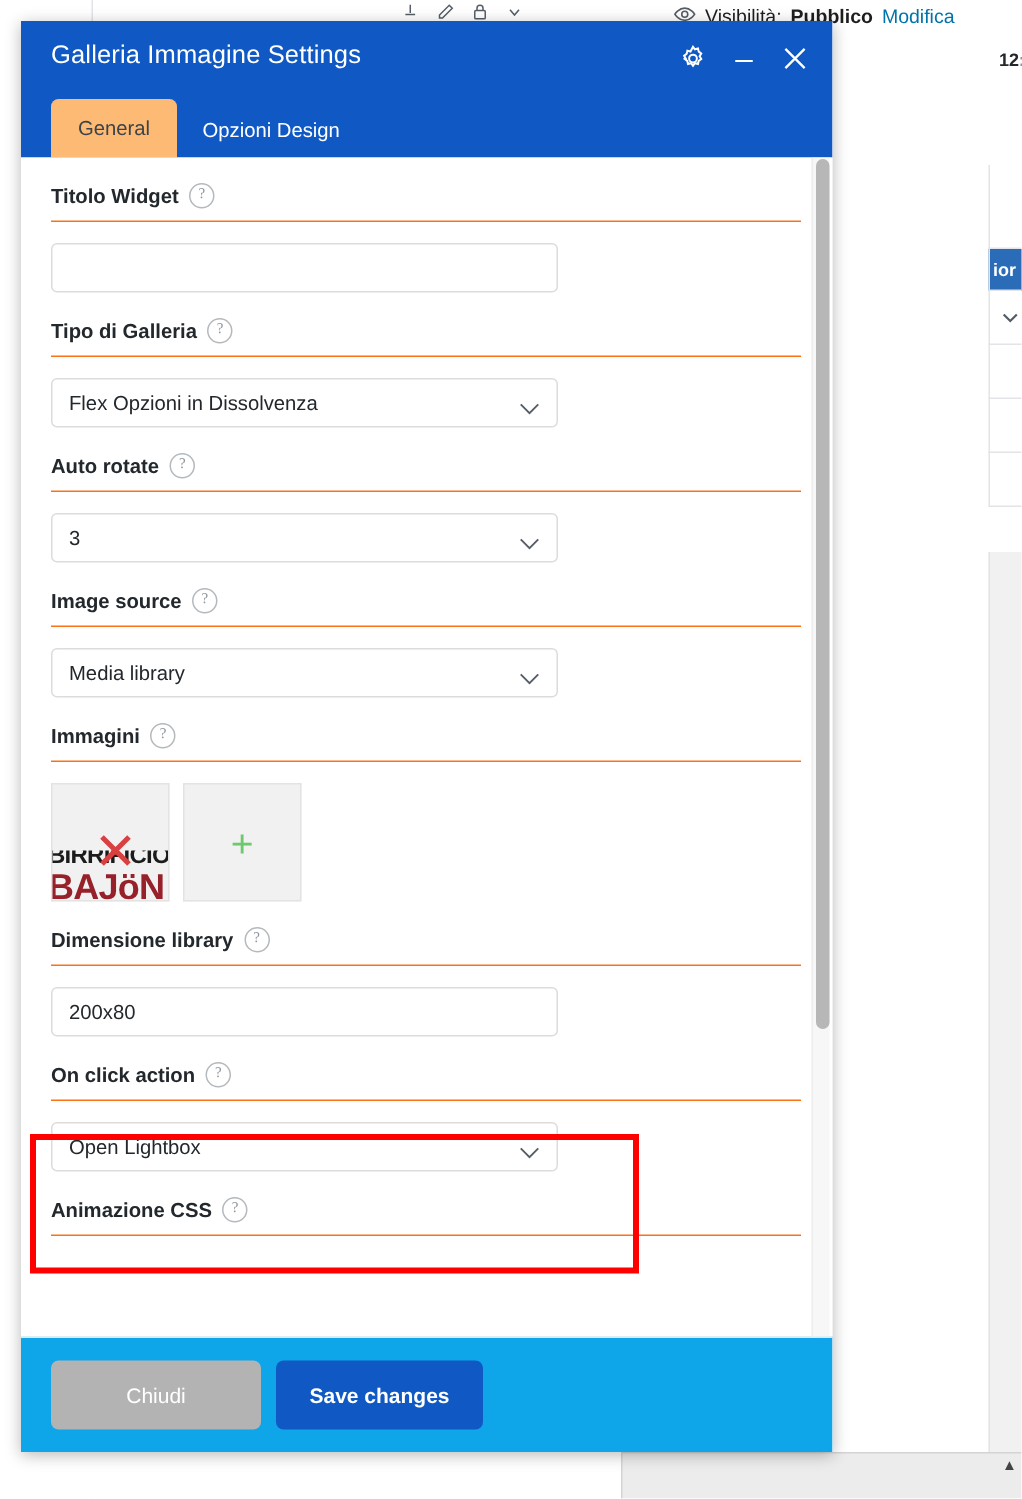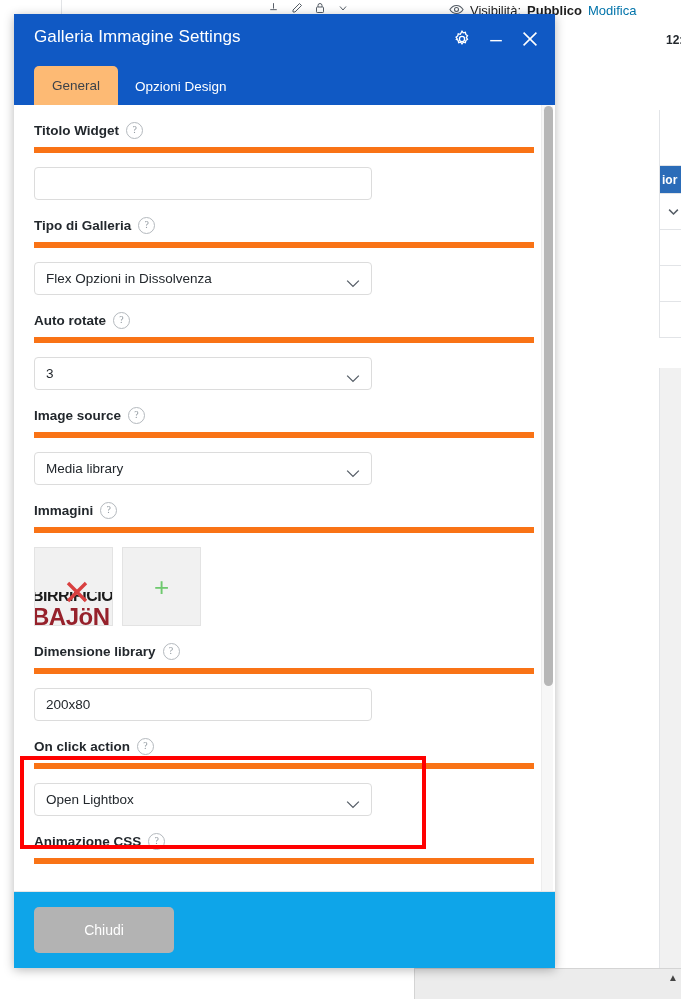--- a/index.html
+++ b/index.html
@@ -228,21 +228,21 @@
     padding: 0 21px 0 20px;
   }
   .field {
     padding-top: 17px;
   }
   .field-label-row {
     display: flex;
     align-items: center;
     gap: 7px;
     padding-bottom: 8px;
-    border-bottom: 6px solid #f97316;
+    border-bottom: 1px solid #f97316;
   }
   .field-label {
     font-size: 13.5px;
     font-weight: 700;
     color: #23282d;
   }
   .help-ic {
     width: 15px; height: 15px;
     border: 1px solid #b4b9be;
     border-radius: 50%;
@@ -637,15 +637,16 @@
 
     <div class="hl-box"></div>
 
     <div class="modal-scroll-track">
       <div class="modal-scroll-thumb"></div>
     </div>
   </div>
 
   <div class="modal-footer">
     <button class="btn btn-secondary">Chiudi</button>
+    <button class="btn btn-primary">Save changes</button>
   </div>
 
 </div>
 
 </body></html>

